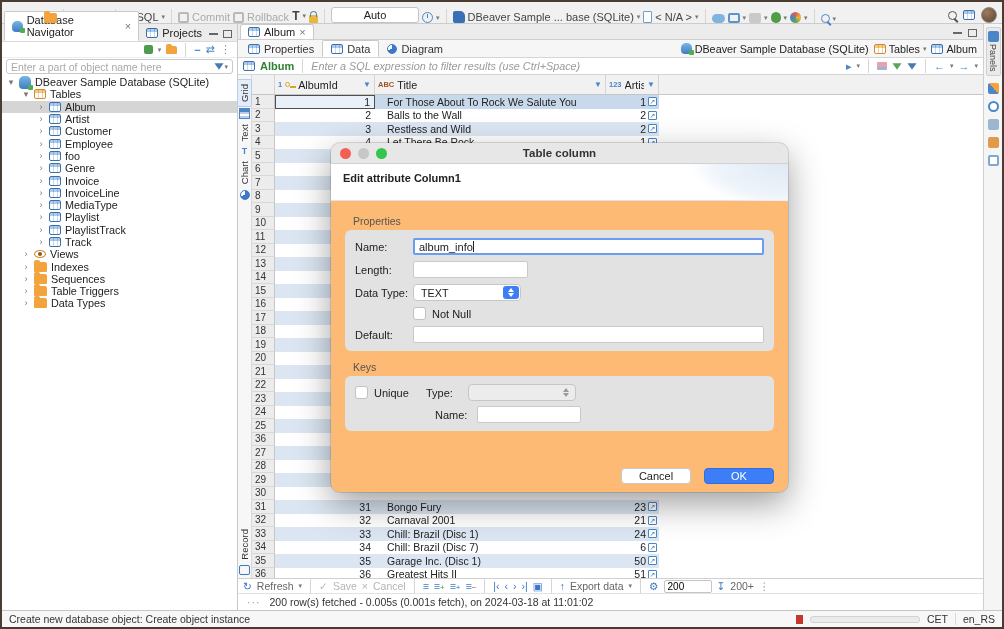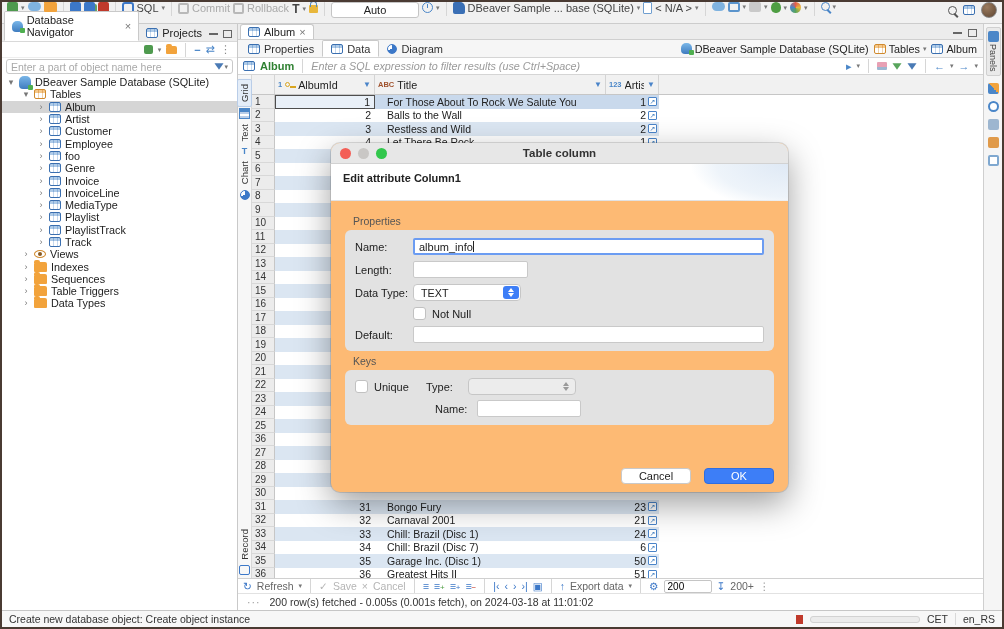--- a/index.html
+++ b/index.html
@@ -4,21 +4,21 @@
 <style>
   * { box-sizing: border-box; margin:0; padding:0; }
   html,body { background:#888; }
   .window {
     position:relative; width:1004px; height:629px; margin:0 auto;
     border:2px solid #4a3b33; background:#fff; overflow:hidden;
     font-family:"Liberation Sans", sans-serif; font-size:11px; color:#222;
   }
   
   .main-toolbar { height:22px; background:#f1f1f1; border-bottom:1px solid #cccccc;
-    display:flex; align-items:flex-start; padding:0 5px; gap:3px; }
+    display:flex; align-items:flex-end; padding:0 5px; gap:3px; }
   .tseg { display:flex; align-items:center; gap:3px; }
   .sep { width:1px; height:14px; background:#d6d6d6; margin:0 3px; }
   .caret { font-size:7px; color:#777; }
   .tlabel { color:#444; }
   .tlabel.dis { color:#aaa; }
   .combo { background:#fff; border:1px solid #c5c5c5; border-radius:3px; height:16px;
     display:flex; align-items:center; padding:0 6px; gap:4px; }
   .combo.auto { width:88px; justify-content:center; }
   .right-tools { margin-left:auto; display:flex; align-items:center; gap:6px; }
   
@@ -896,21 +896,21 @@
           <span class="cb"></span>
           <span style="margin-left:6px">Not Null</span>
         </div>
         <div class="frow">
           <span class="flabel">Default:</span>
           <span class="fake-input w-full">
               <span></span>
             </span>
         </div>
       </div>
-      <div class="grp-label" style="margin-top:4px">Keys</div>
+      <div class="grp-label" style="margin-top:10px">Keys</div>
       <div class="grpbox">
         <div class="frow" style="margin-bottom:3px">
           <span class="cb"></span>
           <span style="margin-left:6px;width:52px">Unique</span>
           <span style="width:42px">Type:</span>
           <span class="mac-select disabled">
             <span class="cap">
                 <span class="tri-up"></span>
                 <span class="tri-dn"></span>
               </span>

